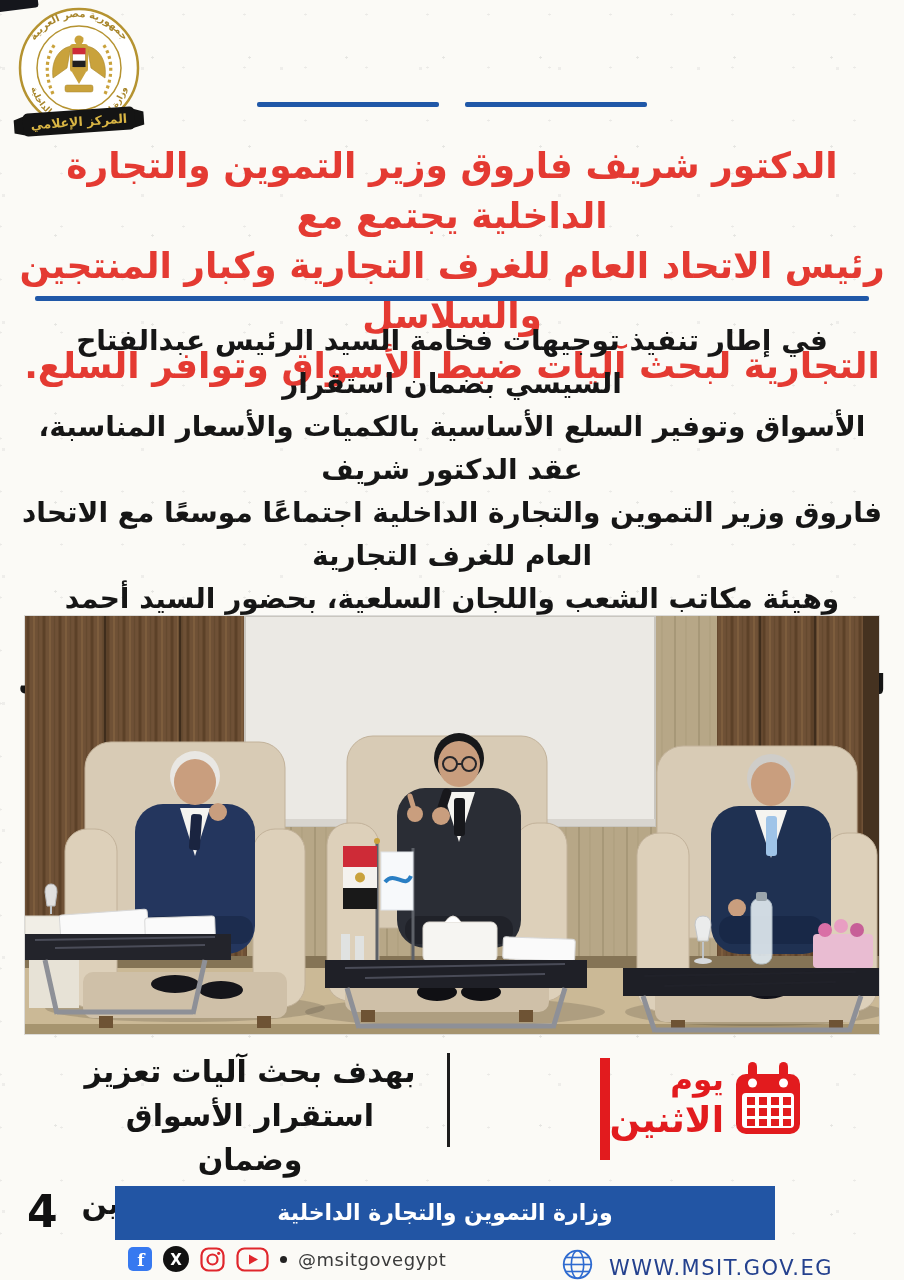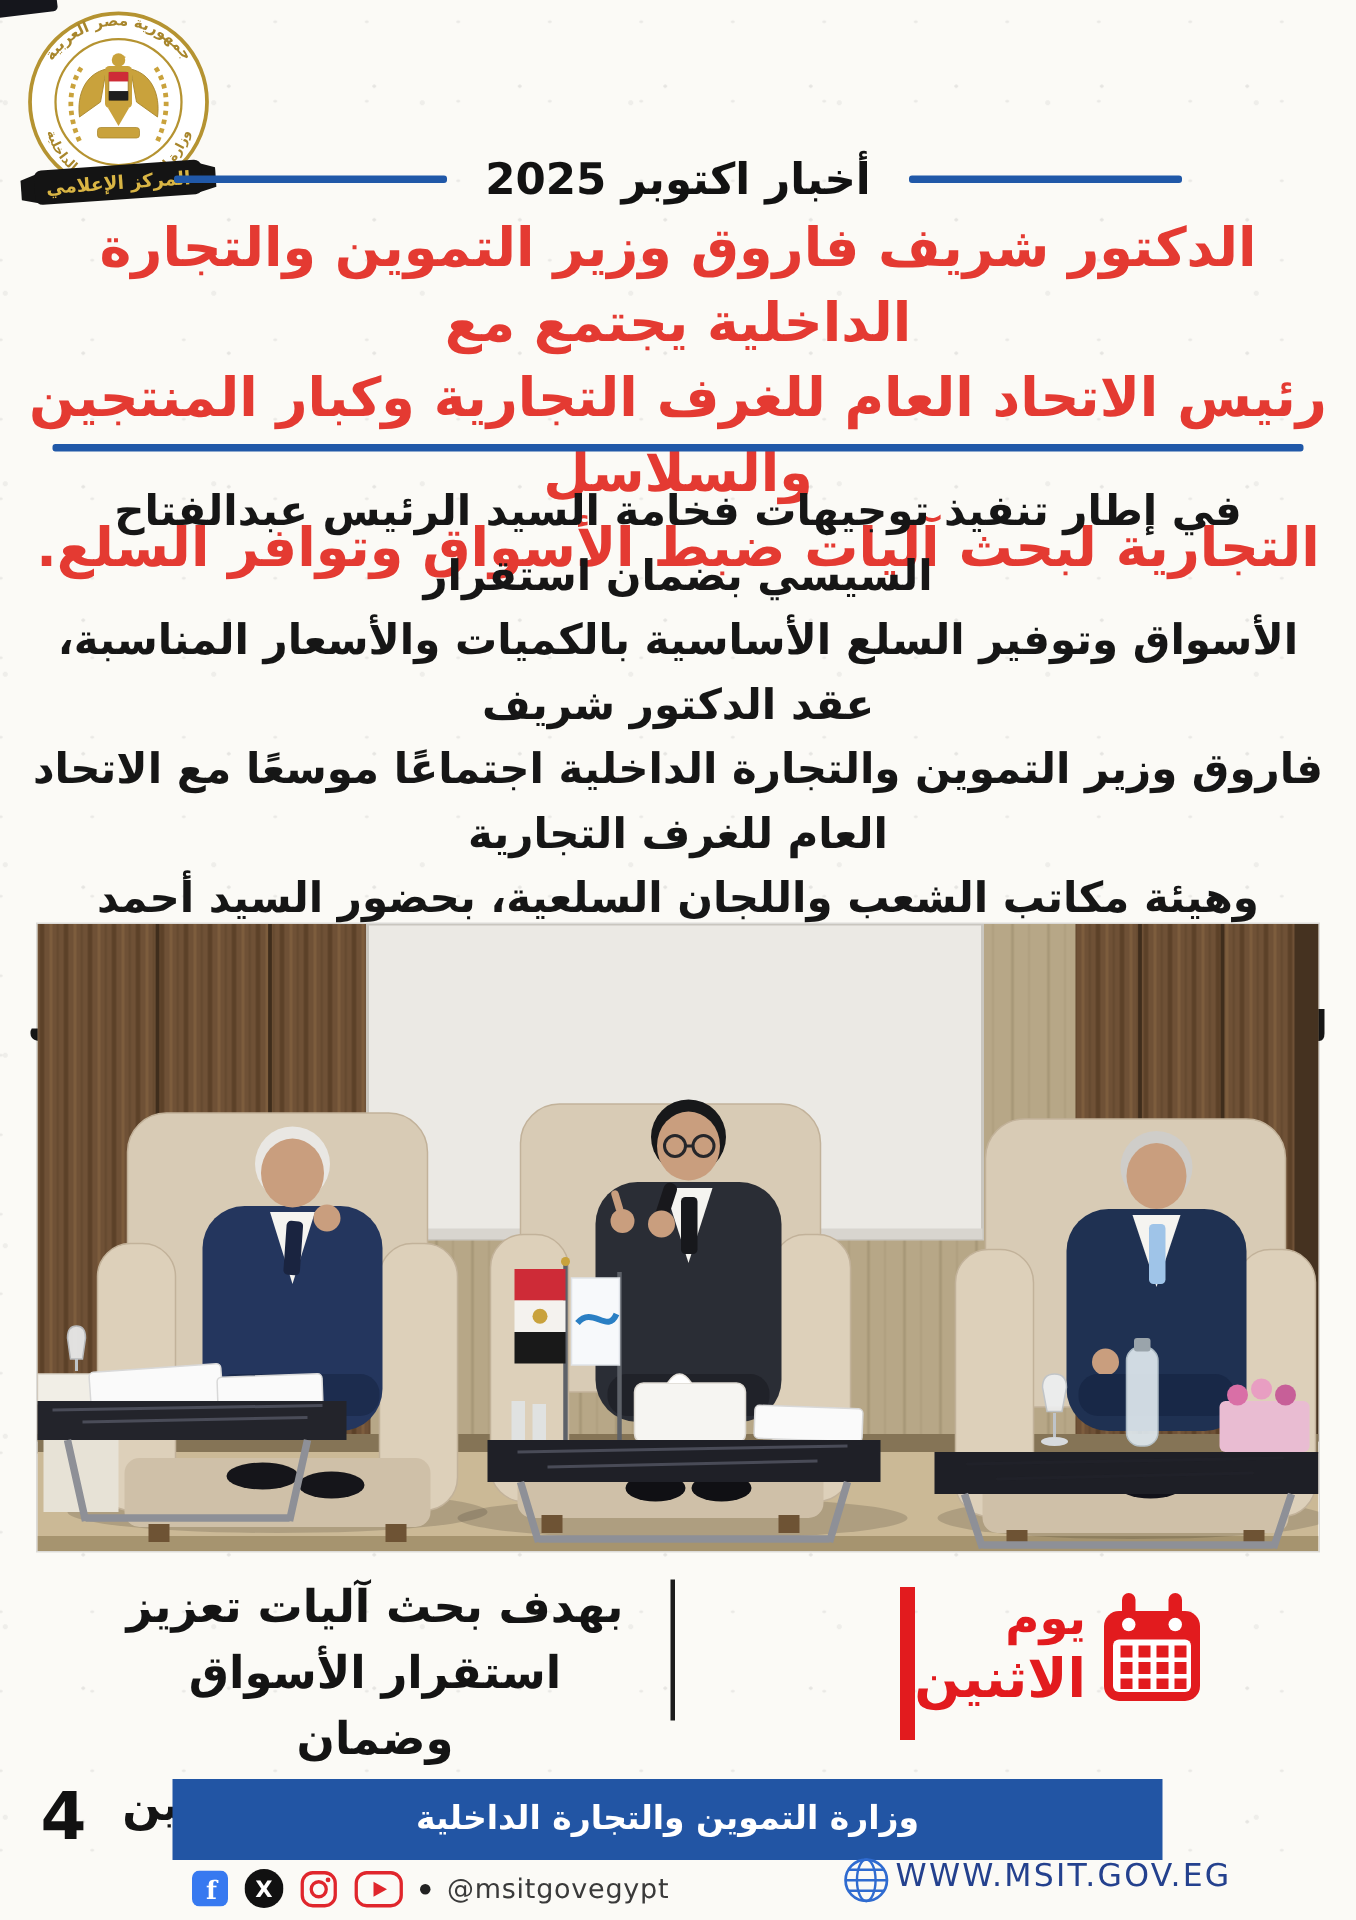--- a/index.html
+++ b/index.html
@@ -41,21 +41,21 @@
   .weekday .w2{font-size:36px;line-height:40px;}
   .calendar{position:absolute;left:736px;top:1062px;width:64px;height:80px;}
   .ministry-bar{position:absolute;left:115px;top:1186px;width:660px;height:54px;background:#2255a4;
     color:#ffffff;font-size:22px;font-weight:bold;direction:rtl;text-align:center;line-height:54px;}
   .page-number{position:absolute;left:27px;top:1186px;font-size:44px;font-weight:bold;color:#111;}
   .footer{position:absolute;left:0;top:1238px;width:904px;height:42px;background:transparent;
     display:flex;align-items:center;}
   .social-group{position:absolute;left:128px;top:0;height:42px;display:flex;align-items:center;gap:11px;}
   .handle{font-size:18px;color:#3a3a3a;letter-spacing:.5px;}
   .sep-dot{width:7px;height:7px;border-radius:50%;background:#222;}
-  .site-group{position:absolute;left:562px;top:0;height:42px;display:flex;align-items:flex-start;gap:4px;}
+  .site-group{position:absolute;left:562px;top:0;height:42px;display:flex;align-items:flex-end;gap:16px;}
   .website{font-size:21px;color:#24418e;letter-spacing:1.5px;font-weight:500;}
   .icon{display:block;}
 </style>
 </head>
 <body>
 
 <div class="page">
 
   <div class="corner-mark"></div>
 
@@ -90,21 +90,20 @@
     <g transform="rotate(-4 71 117)">
       <path d="M6,110 L18,106 L18,126 L6,123 Z" fill="#141414"></path>
       <path d="M136,110 L124,106 L124,126 L136,123 Z" fill="#141414"></path>
       <rect x="15" y="104" width="112" height="23" rx="5" fill="#141414"></rect>
       <text x="71" y="120" text-anchor="middle" font-size="12.5" font-weight="bold" fill="#d9b544">المركز الإعلامي</text>
     </g>
   </svg>
 
   <div class="header-row">
     <span class="hline"></span>
-    <h2 class="header-title">أخبار اكتوبر 2025</h2>
     <span class="hline"></span>
   </div>
 
   <h1 class="headline preline">الدكتور شريف فاروق وزير التموين والتجارة الداخلية يجتمع مع
 رئيس الاتحاد العام للغرف التجارية وكبار المنتجين والسلاسل
 التجارية لبحث آليات ضبط الأسواق وتوافر السلع.</h1>
 
   <div class="rule"></div>
 
   <p class="article preline">في إطار تنفيذ توجيهات فخامة السيد الرئيس عبدالفتاح السيسي بضمان استقرار

